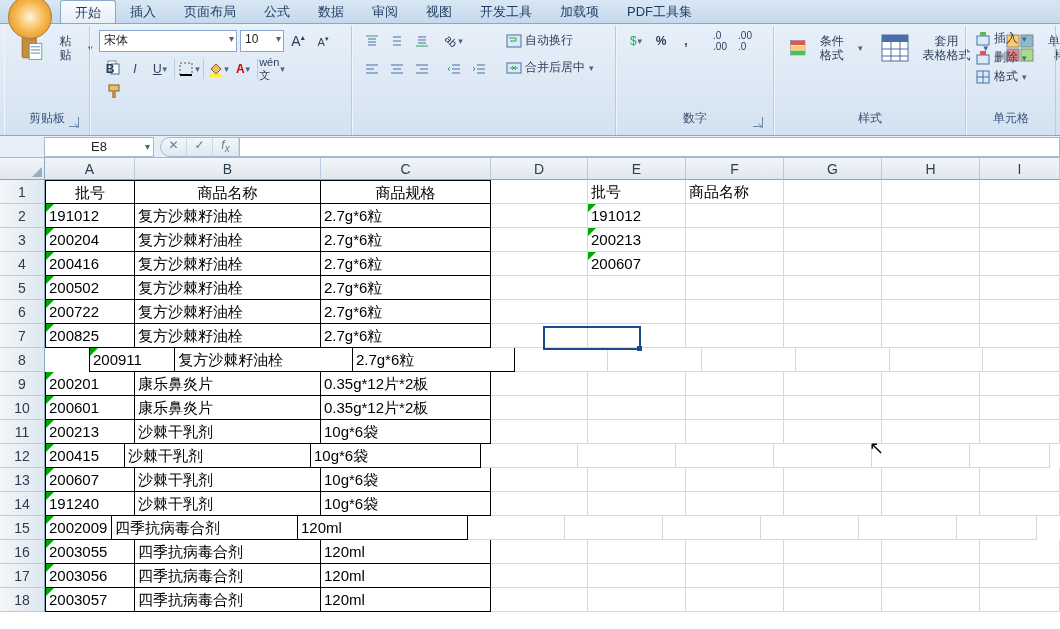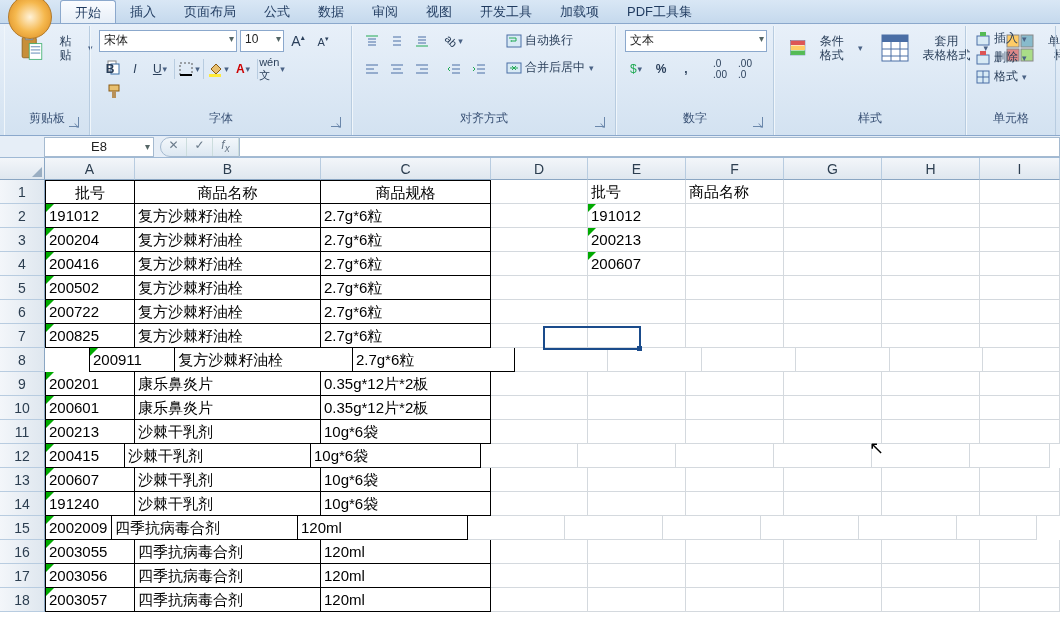--- a/index.html
+++ b/index.html
@@ -171,21 +171,20 @@
               <span class="dd-arrow">▾</span>
             </div>
           <span style="width:1px;height:20px;background:#b8cce0"></span>
           <div class="small-btn">
               <span style="font-size:11px">wén<br>文</span>
               <span class="dd-arrow">▾</span>
             </div>
         </div>
       </div>
     </div>
-    <div class="ribbon-group-label"><span>字体</span><span class="corner"></span></div>
   </div>
 
   <div class="ribbon-group" style="width:264px">
     <div class="ribbon-group-body" style="gap:10px">
       <div class="col-sub" style="gap:6px">
         <div class="row-sub">
           <div class="small-btn">
               <svg class="svgicon" viewBox="0 0 16 16">
                 <line x1="2" y1="3" x2="14" y2="3" stroke="#2a5"></line>
                 <path d="M4 6h8M4 9h8M4 12h8" stroke="#4a6ea5"></path>
@@ -252,27 +251,25 @@
           <svg class="svgicon" viewBox="0 0 16 16">
               <rect x="1" y="3" width="14" height="10" fill="#d8eaf5" stroke="#4a6ea5"></rect>
               <path d="M4 8h3M12 8h-3" stroke="#2a5"></path>
               <path d="M6 6l2 2-2 2M10 6l-2 2 2 2" fill="none" stroke="#2a5"></path>
             </svg>
           <span>合并后居中</span>
             <span class="dd-arrow">▾</span>
         </div>
       </div>
     </div>
-    <div class="ribbon-group-label"><span>对齐方式</span><span class="corner"></span></div>
   </div>
 
   <div class="ribbon-group" style="width:158px">
     <div class="ribbon-group-body">
       <div class="col-sub" style="gap:6px;width:100%">
-        <div class="font-dd" style="width:142px">文本</div>
         <div class="row-sub">
           <div class="small-btn">
               <span style="color:#2a5">$</span>
               <span class="dd-arrow">▾</span>
             </div>
           <div class="small-btn">
               <b>%</b>
             </div>
           <div class="small-btn">
               <b>,</b>

